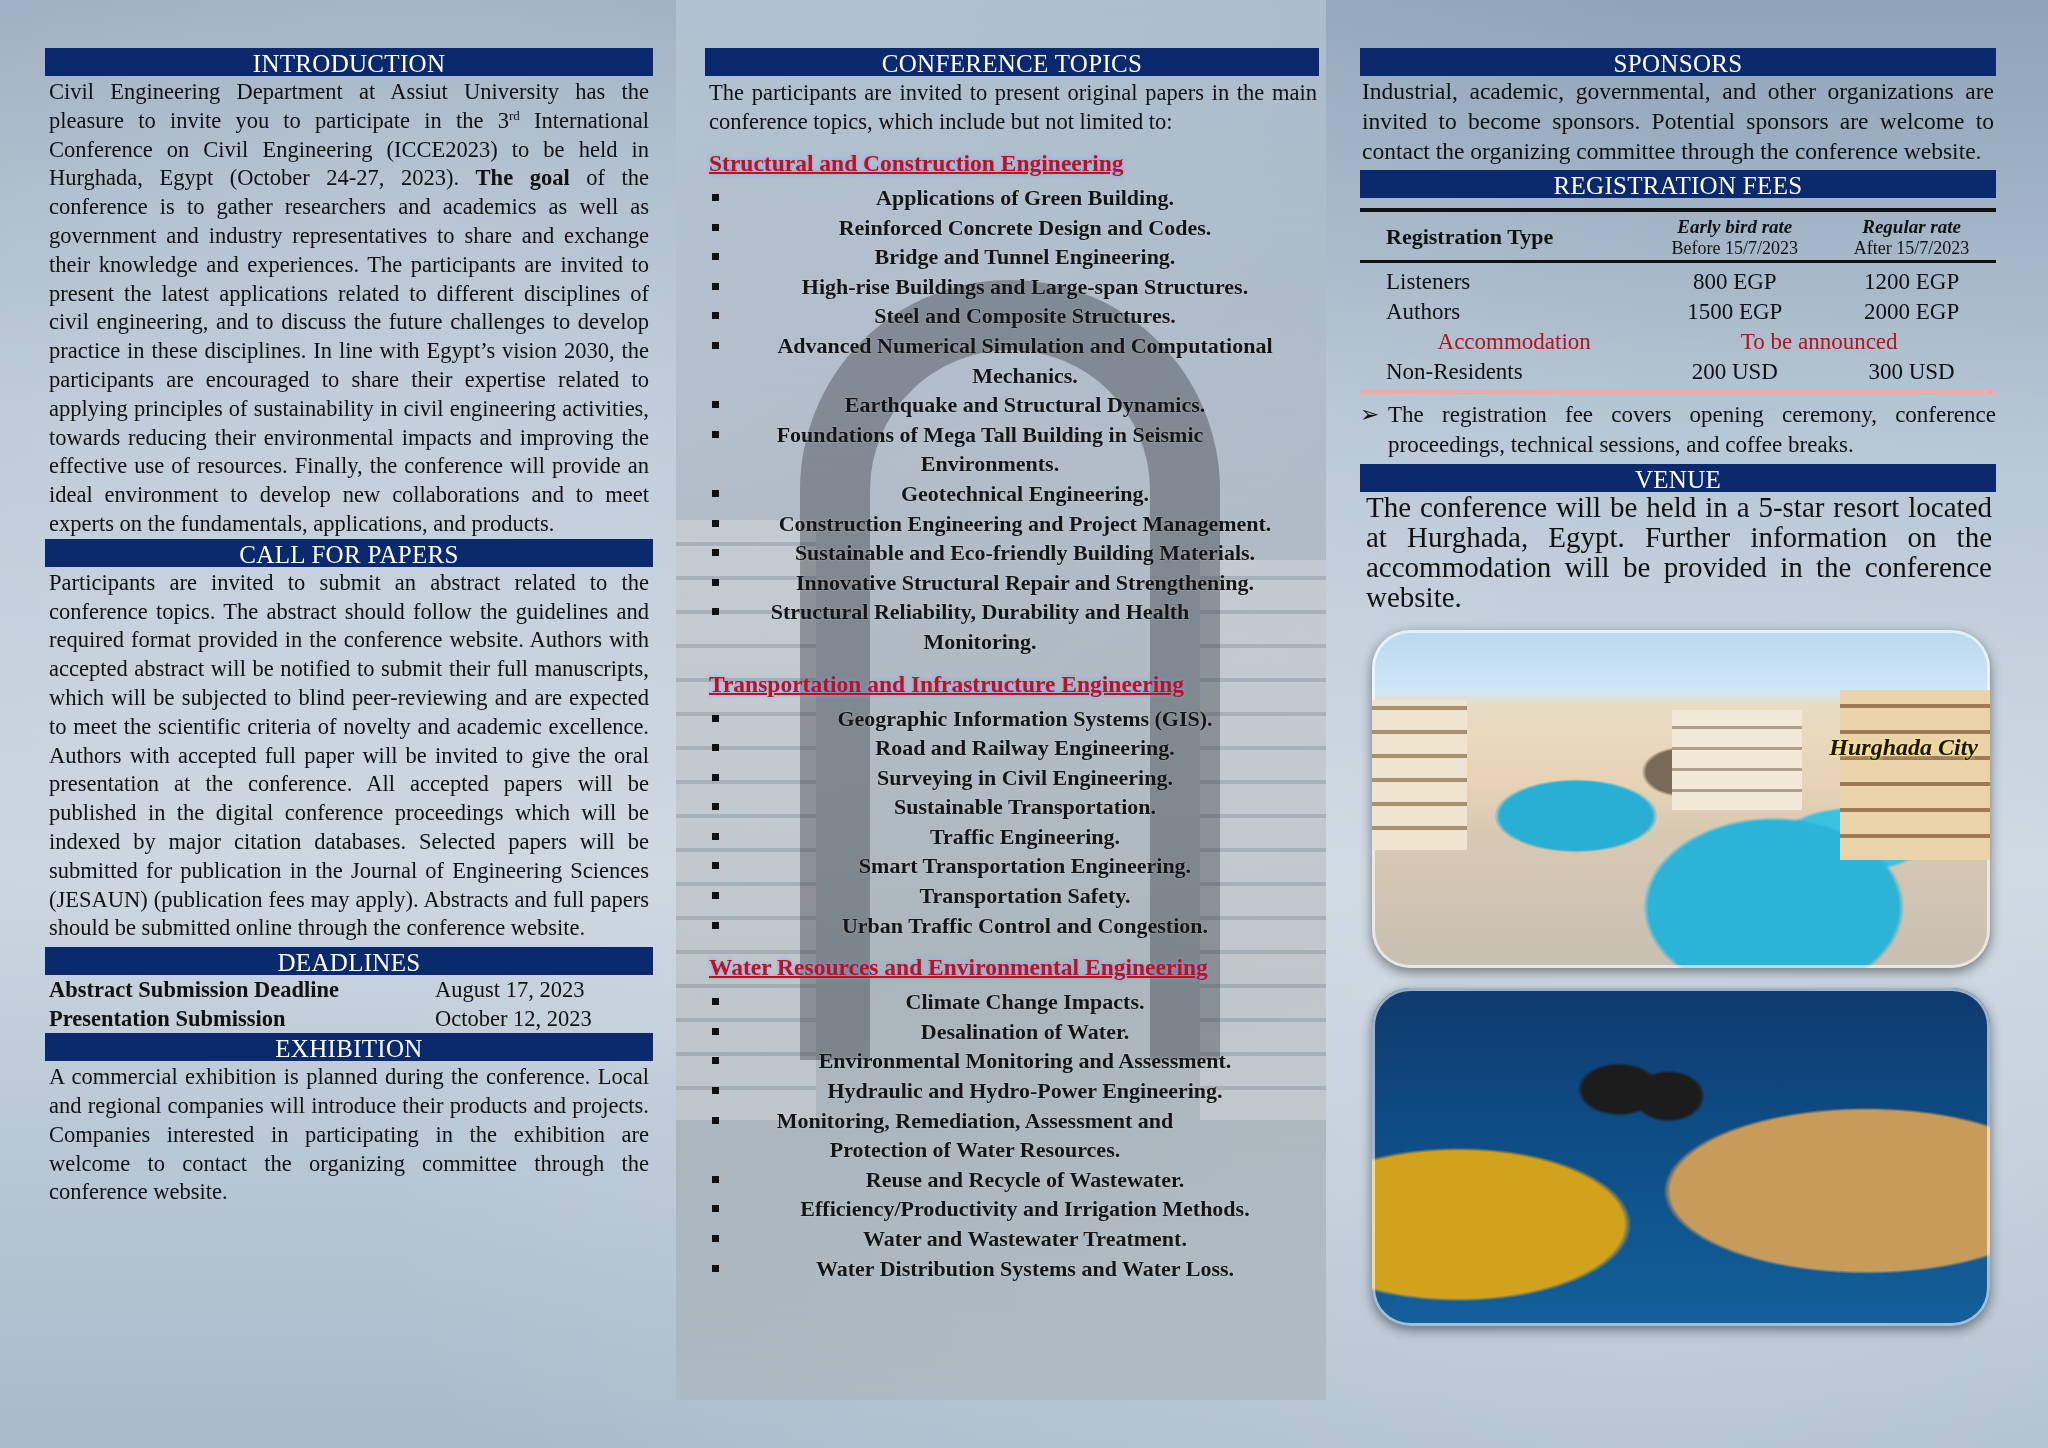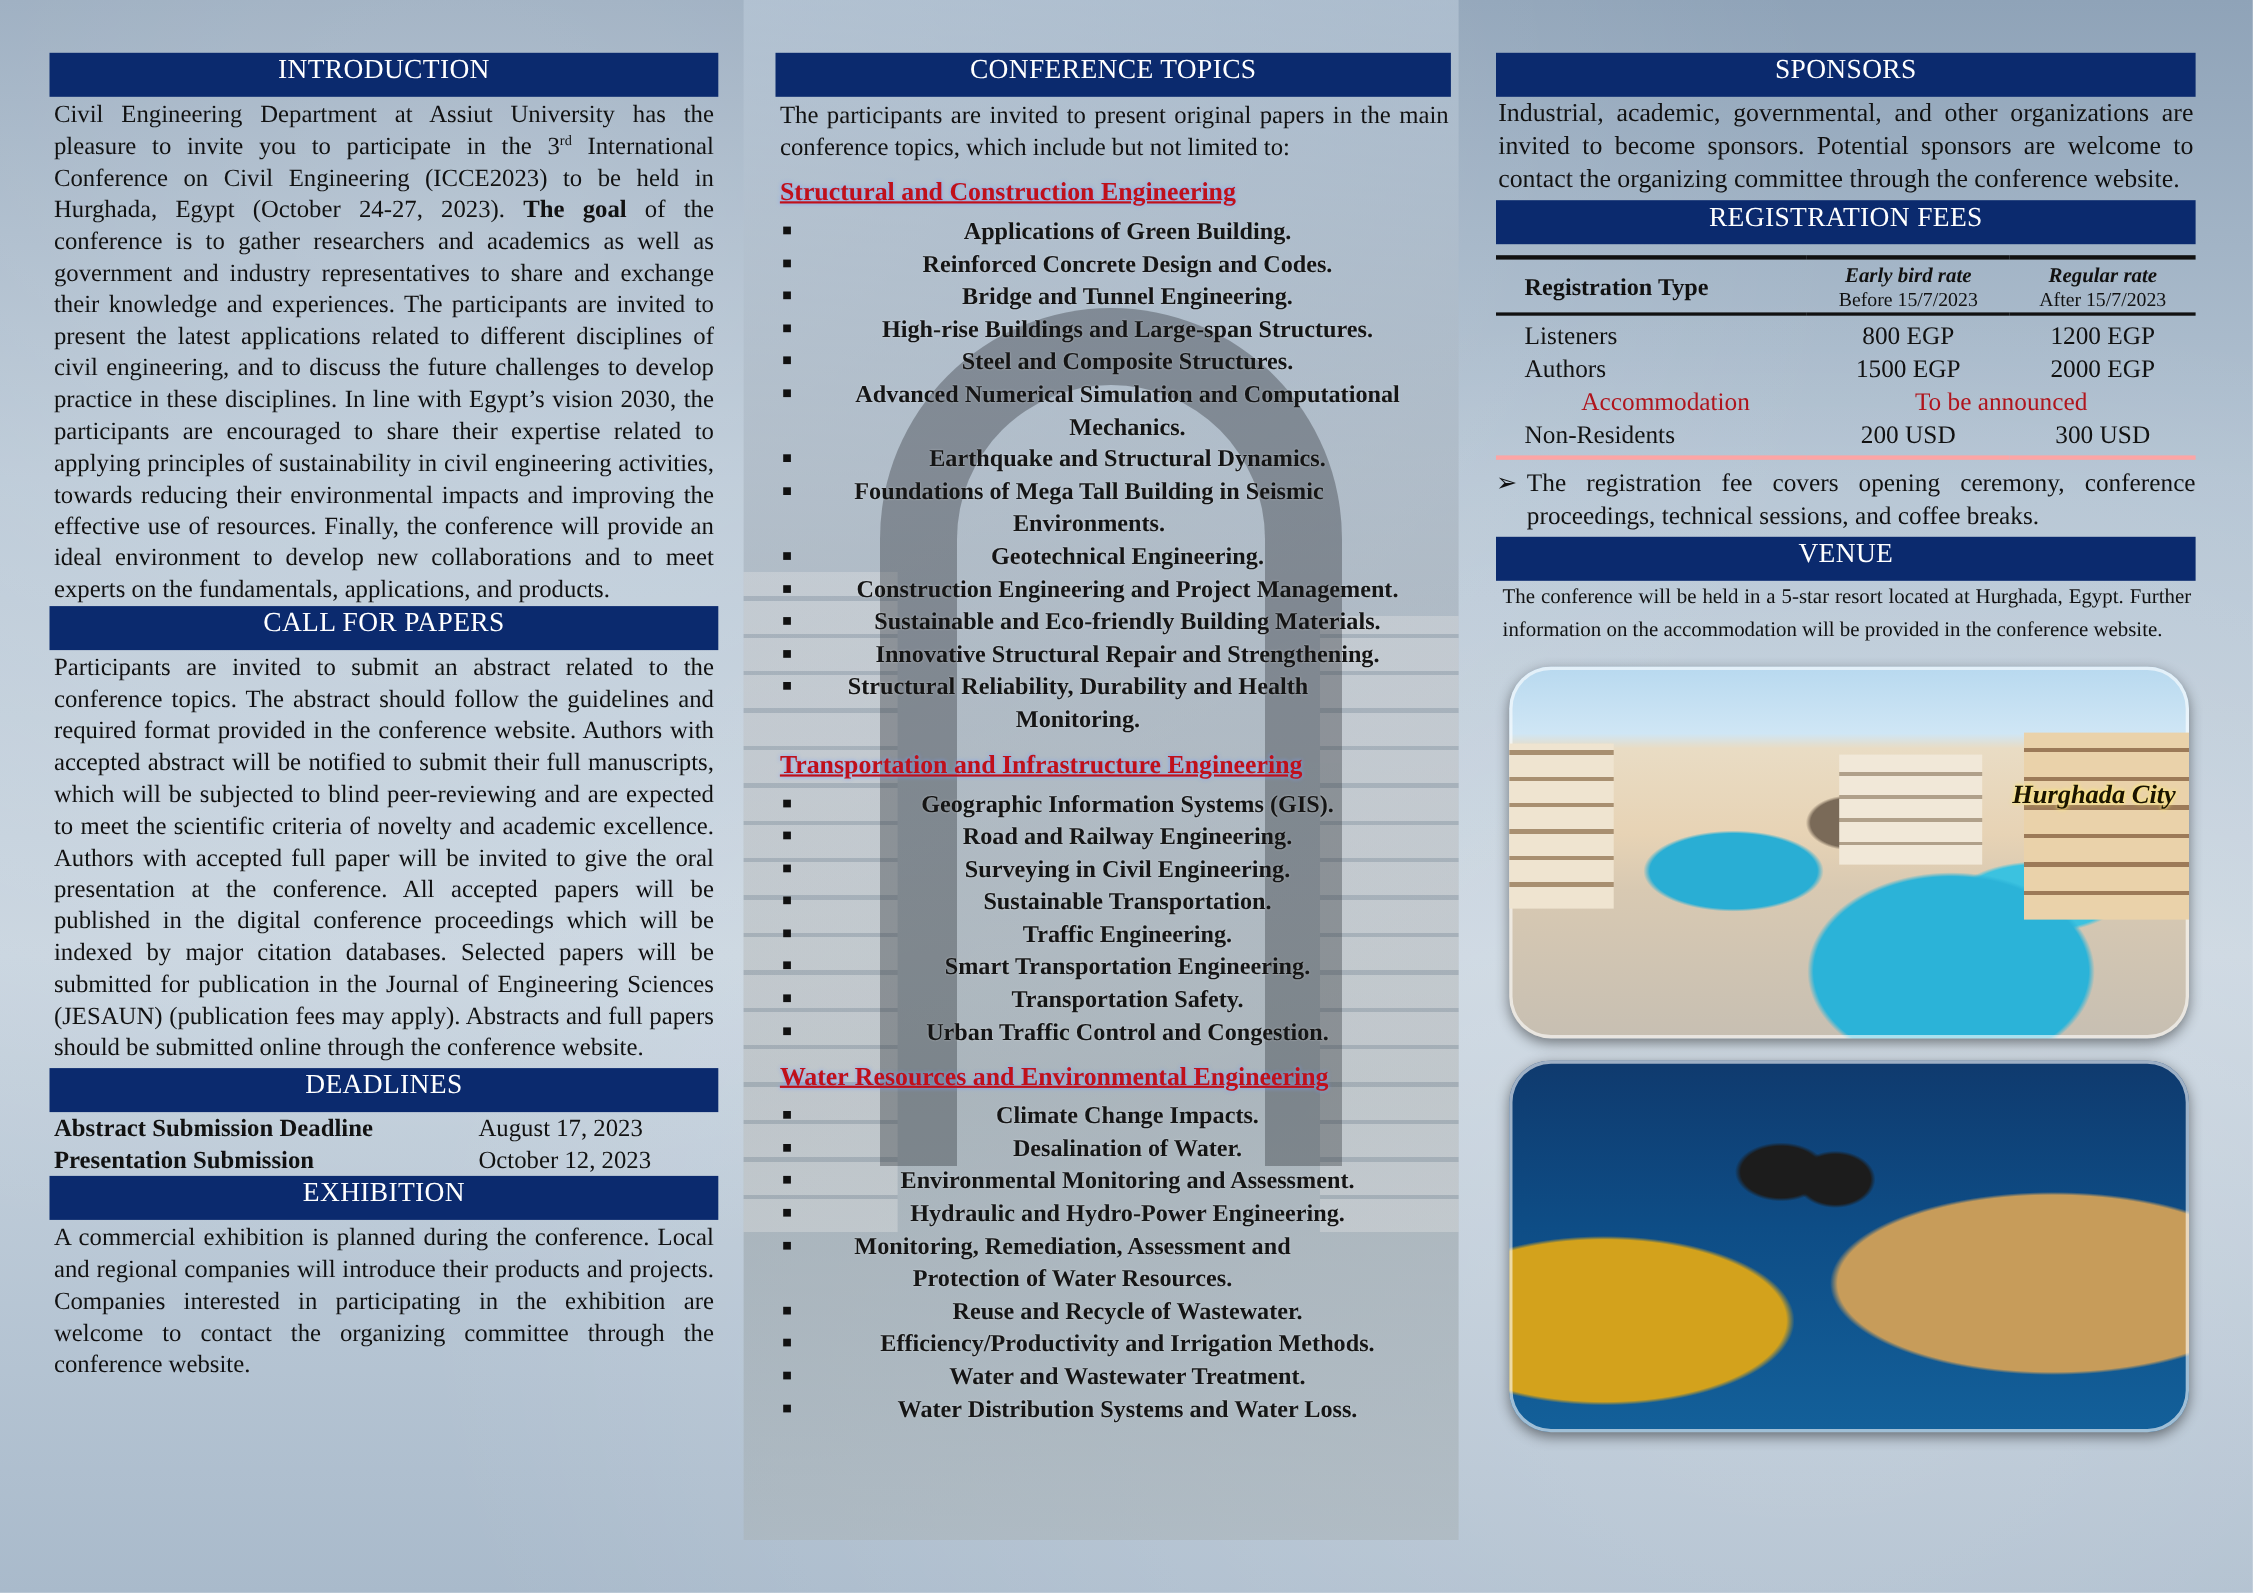--- a/index.html
+++ b/index.html
@@ -37,21 +37,21 @@
     background: repeating-linear-gradient(0deg, rgba(230,230,230,0.35) 0 30px, rgba(150,160,170,0.35) 30px 34px);
   }
 
   .bar {
     background: #0b2a6e;
     color: #fff;
     text-align: center;
     font-size: 25px;
     font-weight: normal;
     letter-spacing: 0.3px;
-    height: 40px;
+    height: 28px;
     line-height: 32px;
   }
   .para {
     font-size: 22.5px;
     line-height: 28.8px;
     text-align: justify;
     padding: 0 4px 0 4px;
   }
   .para sup { font-size: 13px; line-height: 0; }
   .para b { font-weight: bold; }
@@ -246,21 +246,21 @@
         <td class="num" style="padding-bottom:3px;">300 USD</td>
       </tr>
     </tbody>
   </table>
   <div class="note">
     <span class="arrow">➢</span>
     <span class="txt">The registration fee covers opening ceremony, conference proceedings, technical sessions, and coffee breaks.</span>
   </div>
 
   <div class="bar" style="margin-top:4px;">VENUE</div>
-  <p class="para" style="font-size:19px; line-height:30px; padding:0 4px 0 6px;">The conference will be held in a 5-star resort located at Hurghada, Egypt. Further information on the accommodation will be provided in the conference website.</p>
+  <p class="para" style="font-size:29px; line-height:30px; padding:0 4px 0 6px;">The conference will be held in a 5-star resort located at Hurghada, Egypt. Further information on the accommodation will be provided in the conference website.</p>
 
   <div class="photo photo-resort">
     <div class="bld-l"></div>
     <div class="bld-c"></div>
     <div class="bld-r"></div>
     <span class="photo-label">Hurghada City</span>
   </div>
   <div class="photo photo-reef"></div>
 </div>
 

